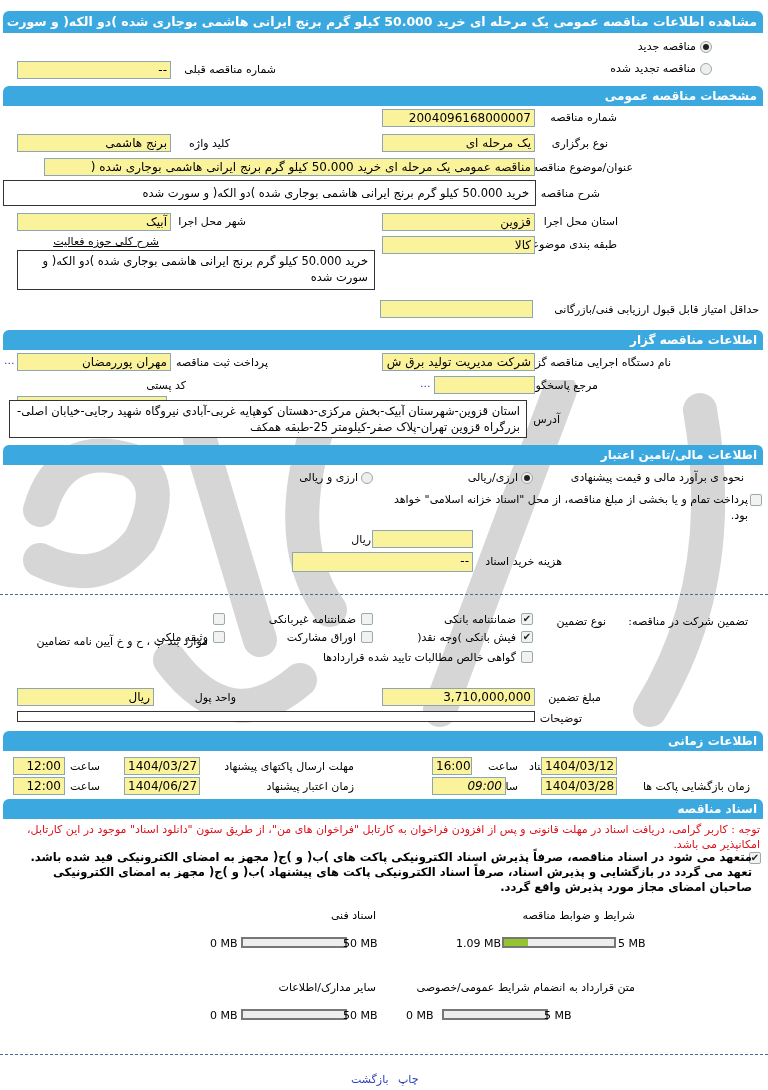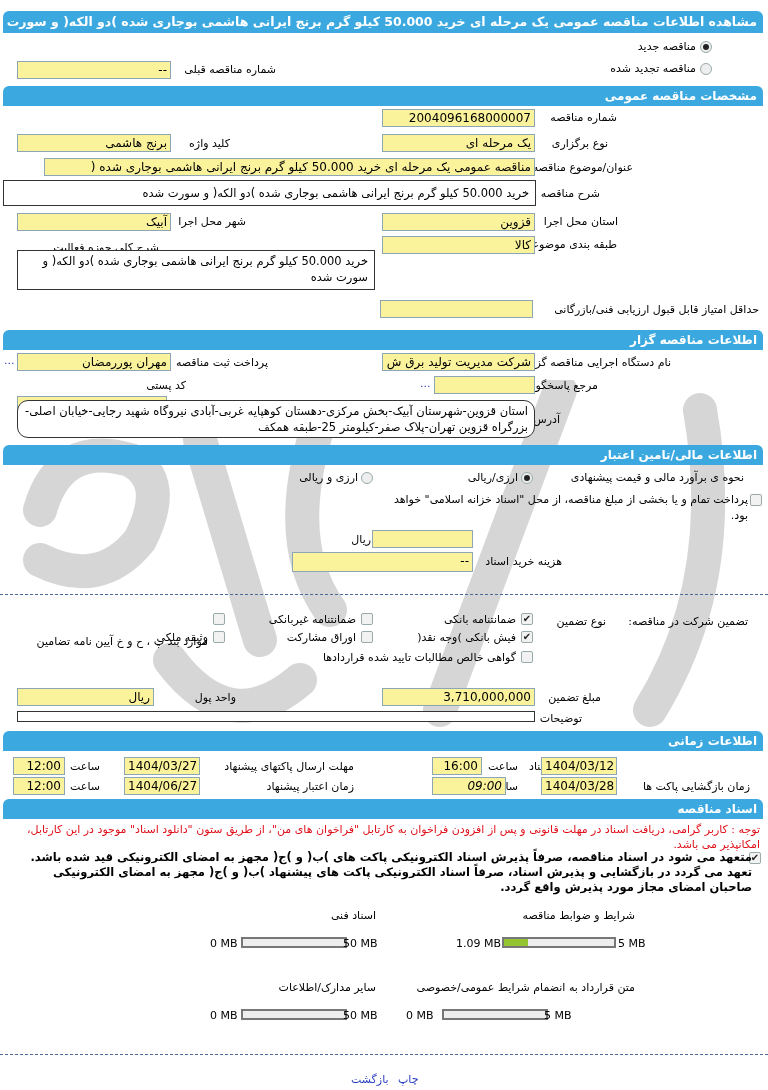--- a/index.html
+++ b/index.html
@@ -70,42 +70,42 @@
   <div class="lbl" style="right:168px;top:186px;">شرح مناقصه</div>
   <div class="box" style="left:3px;top:180px;width:533px;height:26px;line-height:20px;">خرید 50.000 کیلو گرم برنج ایرانی هاشمی بوجاری شده )دو الکه( و سورت شده</div>
 
   <div class="lbl" style="right:150px;top:214px;">استان محل اجرا</div>
   <div class="inp" style="left:382px;top:213px;width:153px;">قزوین</div>
   <div class="lbl" style="right:522px;top:214px;">شهر محل اجرا</div>
   <div class="inp" style="left:17px;top:213px;width:154px;">آبیک</div>
 
   <div class="lbl" style="right:151px;top:237px;">طبقه بندی موضوعی</div>
   <div class="inp" style="left:382px;top:236px;width:153px;">کالا</div>
-  <div class="lbl" style="right:609px;top:240px;">شرح کلی حوزه فعالیت</div>
+  <div class="lbl" style="right:609px;top:234px;text-decoration:underline;">شرح کلی حوزه فعالیت</div>
   <div class="box" style="left:17px;top:250px;width:358px;height:40px;line-height:16px;">خرید 50.000 کیلو گرم برنج ایرانی هاشمی بوجاری شده )دو الکه( و سورت شده</div>
 
   <div class="lbl" style="right:9px;top:302px;">حداقل امتیاز قابل قبول ارزیابی فنی/بازرگانی</div>
   <div class="inp" style="left:380px;top:300px;width:153px;"></div>
 
   <div class="hdr" style="top:330px;">اطلاعات مناقصه گزار</div>
 
   <div class="lbl" style="right:97px;top:355px;">نام دستگاه اجرایی مناقصه گزار</div>
   <div class="inp" style="left:382px;top:353px;width:153px;">شرکت مدیریت تولید برق ش</div>
   <div class="lbl" style="right:500px;top:355px;">پرداخت ثبت مناقصه</div>
   <div class="inp" style="left:17px;top:353px;width:154px;">مهران پوررمضان</div>
   <div class="dots" style="left:4px;top:354px;">...</div>
 
   <div class="lbl" style="right:170px;top:378px;">مرجع پاسخگویی</div>
   <div class="inp" style="left:434px;top:376px;width:101px;"></div>
   <div class="dots" style="left:420px;top:377px;">...</div>
   <div class="lbl" style="right:582px;top:378px;">کد پستی</div>
   <div class="inp ltr" style="left:17px;top:376px;width:150px;margin-top:20px;">3445169555</div>
 
   <div class="lbl" style="right:208px;top:412px;">آدرس</div>
-  <div class="box" style="left:17px;top:400px;width:518px;height:38px;line-height:16px;border-radius:11px;">استان قزوین-شهرستان آبیک-بخش مرکزی-دهستان کوهپایه غربی-آبادی نیروگاه شهید رجایی-خیابان اصلی-بزرگراه قزوین تهران-پلاک صفر-کیلومتر 25-طبقه همکف</div>
+  <div class="box" style="left:9px;top:400px;width:518px;height:38px;line-height:16px;">استان قزوین-شهرستان آبیک-بخش مرکزی-دهستان کوهپایه غربی-آبادی نیروگاه شهید رجایی-خیابان اصلی-بزرگراه قزوین تهران-پلاک صفر-کیلومتر 25-طبقه همکف</div>
 
   <div class="hdr" style="top:445px;">اطلاعات مالی/تامین اعتبار</div>
 
   <div class="lbl" style="right:24px;top:470px;">نحوه ی برآورد مالی و قیمت پیشنهادی</div>
   <div class="radio on" style="left:521px;top:472px;"></div>
   <div class="lbl" style="right:250px;top:470px;">ارزی/ریالی</div>
   <div class="radio" style="left:361px;top:472px;"></div>
   <div class="lbl" style="right:410px;top:470px;">ارزی و ریالی</div>
 
   <div class="chk" style="left:750px;top:494px;"></div>
@@ -145,21 +145,21 @@
   <div class="inp" style="left:17px;top:688px;width:137px;">ریال</div>
 
   <div class="lbl" style="right:186px;top:711px;">توضیحات</div>
   <div class="box" style="left:17px;top:711px;width:518px;height:11px;padding:0;"></div>
 
   <div class="hdr" style="top:731px;">اطلاعات زمانی</div>
 
   <div class="lbl" style="right:150px;top:759px;">مهلت دریافت اسناد</div>
   <div class="inp ltr" style="left:541px;top:757px;width:76px;">1404/03/12</div>
   <div class="lbl" style="right:250px;top:759px;">ساعت</div>
-  <div class="inp ltr" style="left:432px;top:757px;width:50px;">16:00</div>
+  <div class="inp ltr" style="left:432px;top:757px;width:40px;">16:00</div>
 
   <div class="lbl" style="right:414px;top:759px;">مهلت ارسال پاکتهای پیشنهاد</div>
   <div class="inp ltr" style="left:124px;top:757px;width:76px;">1404/03/27</div>
   <div class="lbl" style="right:668px;top:759px;">ساعت</div>
   <div class="inp ltr" style="left:13px;top:757px;width:52px;">12:00</div>
 
   <div class="lbl" style="right:18px;top:779px;">زمان بازگشایی پاکت ها</div>
   <div class="inp ltr" style="left:541px;top:777px;width:76px;">1404/03/28</div>
   <div class="lbl" style="right:250px;top:779px;">ساعت</div>
   <div class="inp ltr" style="left:432px;top:777px;width:74px;font-style:italic;">09:00</div>

